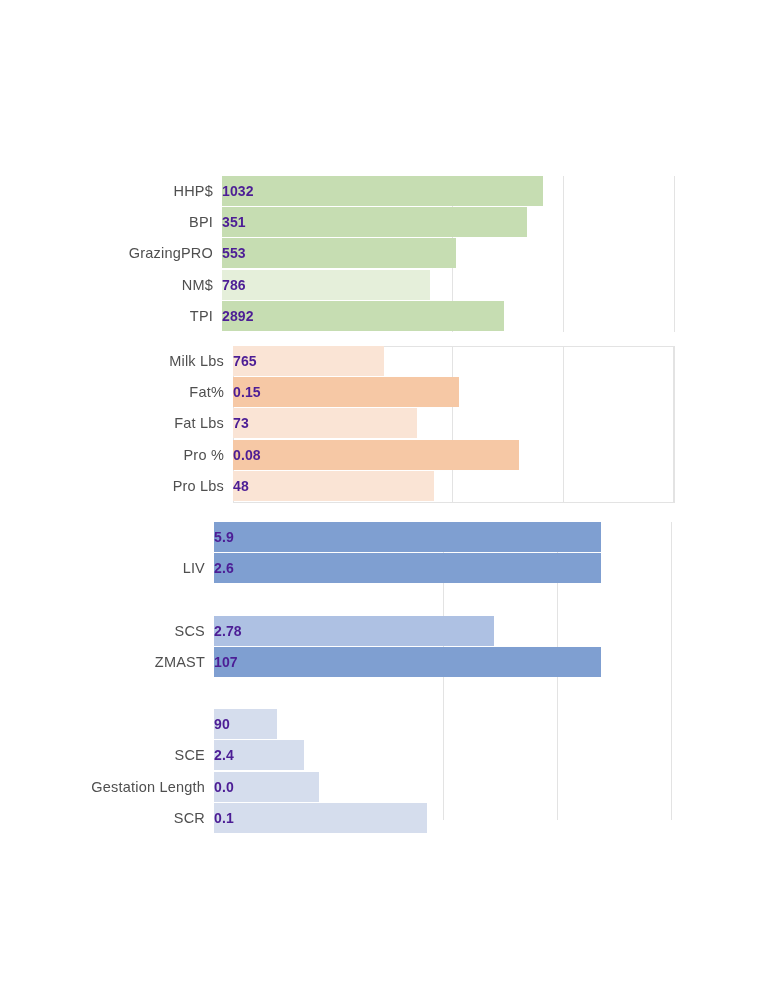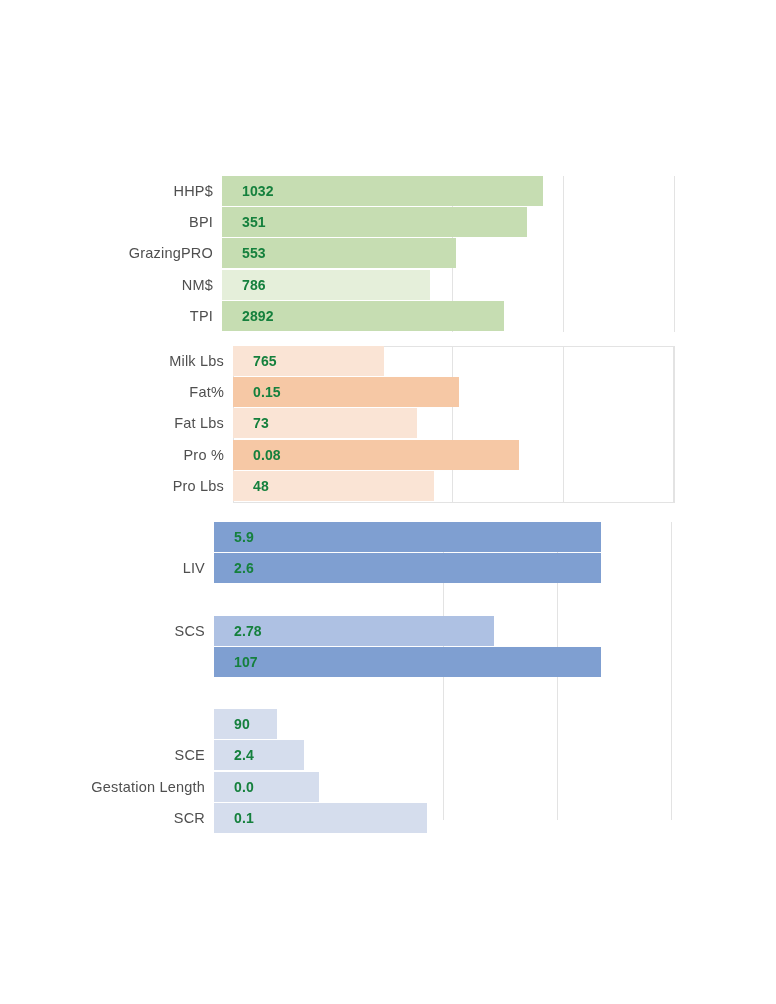--- a/index.html
+++ b/index.html
@@ -67,27 +67,27 @@
     white-space: nowrap;
   }
   .bar {
     position: absolute;
     left: 0;
     top: 0;
     height: 30px;
   }
   .bar-value {
     position: absolute;
-    left: 20px;
+    left: 0;
     top: 0;
     height: 30px;
     line-height: 30px;
     font-size: 14px;
     font-weight: bold;
-    color: #15803d;
+    color: #4c1d95;
     white-space: nowrap;
     letter-spacing: 0.1px;
   }
 </style>
 </head>
 <body>
 
 <div class="page">
 
   <div class="chart-block" id="block-0" style="left:222px; top:176px; width:452px; height:156px;">
@@ -170,20 +170,21 @@
           <div class="row-label">LIV</div>
           <div class="bar" style="width: 387px; background: rgb(127, 159, 209);"></div>
           <div class="bar-value">2.6</div>
         </div>
         <div class="row" style="top: 94px; width: 100%; padding-left: 21px;">
           <div class="row-label">SCS</div>
           <div class="bar" style="width: 280px; background: rgb(174, 193, 227);"></div>
           <div class="bar-value">2.78</div>
         </div>
         <div class="row" style="top: 125px; width: 100%;">
+          <div class="row-label">ZMAST</div>
           <div class="bar" style="width: 387px; background: rgb(127, 159, 209);"></div>
           <div class="bar-value">107</div>
         </div>
         <div class="row" style="top: 187px; width: 100%;">
           <div class="bar" style="width: 63px; background: rgb(213, 221, 237);"></div>
           <div class="bar-value">90</div>
         </div>
         <div class="row" style="top: 218px; width: 100%;">
           <div class="row-label">SCE</div>
           <div class="bar" style="width: 90px; background: rgb(213, 221, 237);"></div>

